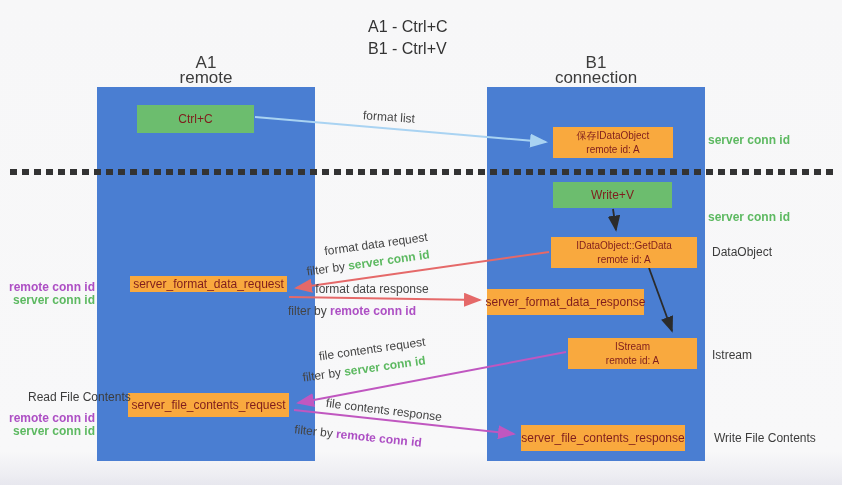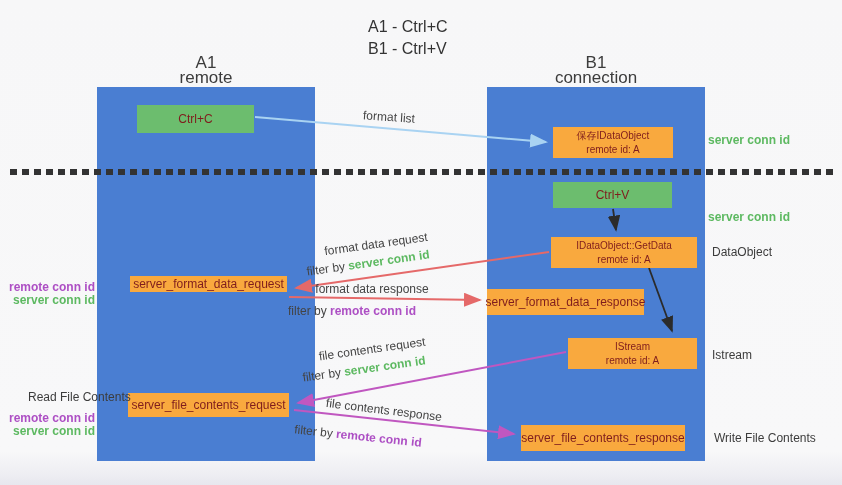--- a/index.html
+++ b/index.html
@@ -104,21 +104,21 @@
   <div class="box green" style="left:137px;top:105px;width:117px;height:28px;">
     <div>Ctrl+C</div>
   </div>
 
   <div class="box orange" style="left:553px;top:127px;width:120px;height:31px;">
     <div class="l2">保存IDataObject</div>
     <div class="l2">remote id: A</div>
   </div>
 
   <div class="box green" style="left:553px;top:182px;width:119px;height:26px;">
-    <div>Ctrl+V</div>
+    <div>Write+V</div>
   </div>
 
   <div class="box orange" style="left:551px;top:237px;width:146px;height:31px;">
     <div class="l2">IDataObject::GetData</div>
     <div class="l2">remote id: A</div>
   </div>
 
   <div class="box orange" style="left:130px;top:276px;width:157px;height:16px;">
     <div>server_format_data_request</div>
   </div>

